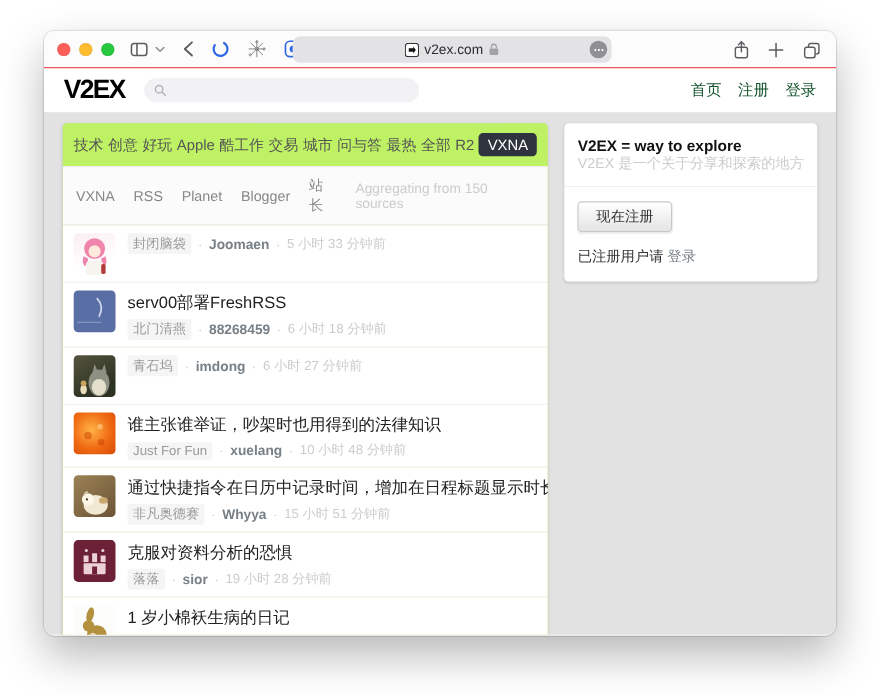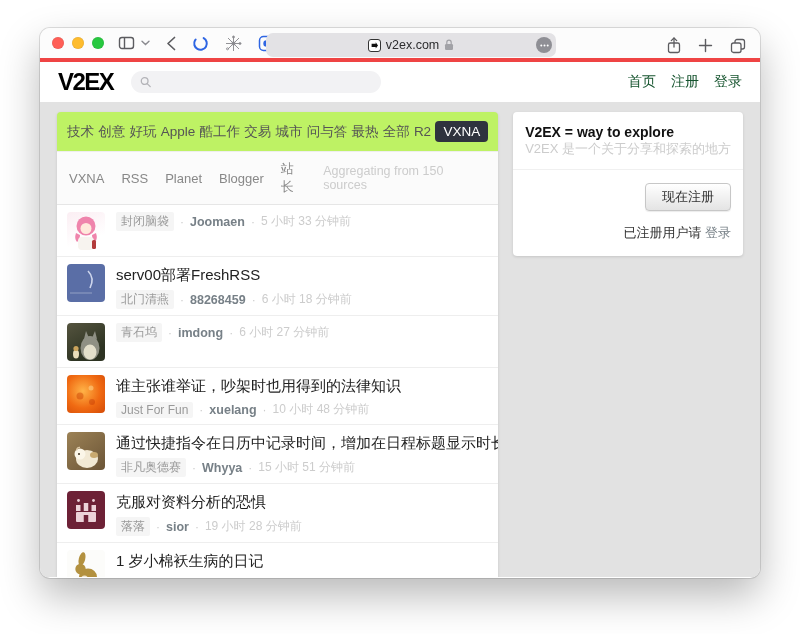--- a/index.html
+++ b/index.html
@@ -5,21 +5,21 @@
   * { margin:0; padding:0; box-sizing:border-box; }
   html,body { width:800px; height:634px; background:#ffffff; font-family:"Liberation Sans", sans-serif; overflow:hidden; }
 
   .window {
     position:absolute; left:40px; top:28px; width:720px; height:550px;
     background:#fff; border-radius:10px; overflow:hidden;
     box-shadow:0 0 0 1px rgba(0,0,0,.12), 0 18px 40px rgba(0,0,0,.28);
   }
 
   
-  .toolbar { position:relative; height:34px; background:#fcfcfc; border-bottom:4px solid #ef4444; display:flex; align-items:center; padding:0 12px; }
+  .toolbar { position:relative; height:34px; background:#fcfcfc; border-bottom:1px solid #ef4444; display:flex; align-items:center; padding:0 12px; }
   .lights { display:flex; gap:8px; }
   .light { width:12px; height:12px; border-radius:50%; box-shadow:inset 0 0 1px rgba(0,0,0,.25); }
   .tb-group { display:flex; align-items:center; margin-left:14px; gap:16px; }
   .tb-ic { display:flex; align-items:center; color:#5c5c60; }
   .addr {
     position:absolute; left:226px; top:5px; width:290px; height:24px;
     background:#e3e2e5; border-radius:7px; display:flex; align-items:center; justify-content:center; gap:5px;
     font-size:12.5px; color:#2c2c2e;
   }
   .addr .more { position:absolute; right:4px; top:4px; width:16px; height:16px; border-radius:50%; background:#8f8f95; display:flex; align-items:center; justify-content:center; }
@@ -53,21 +53,21 @@
   .node { background:#f5f5f5; color:#999; padding:1px 5px; border-radius:2px; cursor:pointer; }
   .author { color:#778087; font-weight:bold; font-size:12.5px; cursor:pointer; }
   .time { color:#ccc; }
 
   .sidebar { flex:1; }
   .sbox { background:#fff; border-radius:4px; box-shadow:0 1px 3px rgba(0,0,0,.13); overflow:hidden; }
   .sbox-head { padding:12px 12px 11px; }
   .sbox-title { font-size:14px; font-weight:bold; color:#111; }
   .sbox-sub { margin-top:0; font-size:13px; color:#ccc; white-space:nowrap; overflow:hidden; }
   .sbox-divider { height:1px; background:#f0f0f0; }
-  .sbox-body { padding:13px 12px 14px; text-align:right;margin-left:28px; }
+  .sbox-body { padding:13px 12px 14px; text-align:left; }
   .register-btn { display:inline-block; padding:4px 16px; font-size:13px; color:#333; background:linear-gradient(#ffffff,#e4e4e4); border:1px solid #c7c7c7; border-radius:4px; box-shadow:0 1px 1px rgba(0,0,0,.08); cursor:pointer; }
   .login-line { margin-top:13px; font-size:13px; color:#333; }
   .login-link { color:#778087; cursor:pointer; }
 </style>
 </head>
 <body>
 
 <div class="window">
 
   <div class="toolbar">

